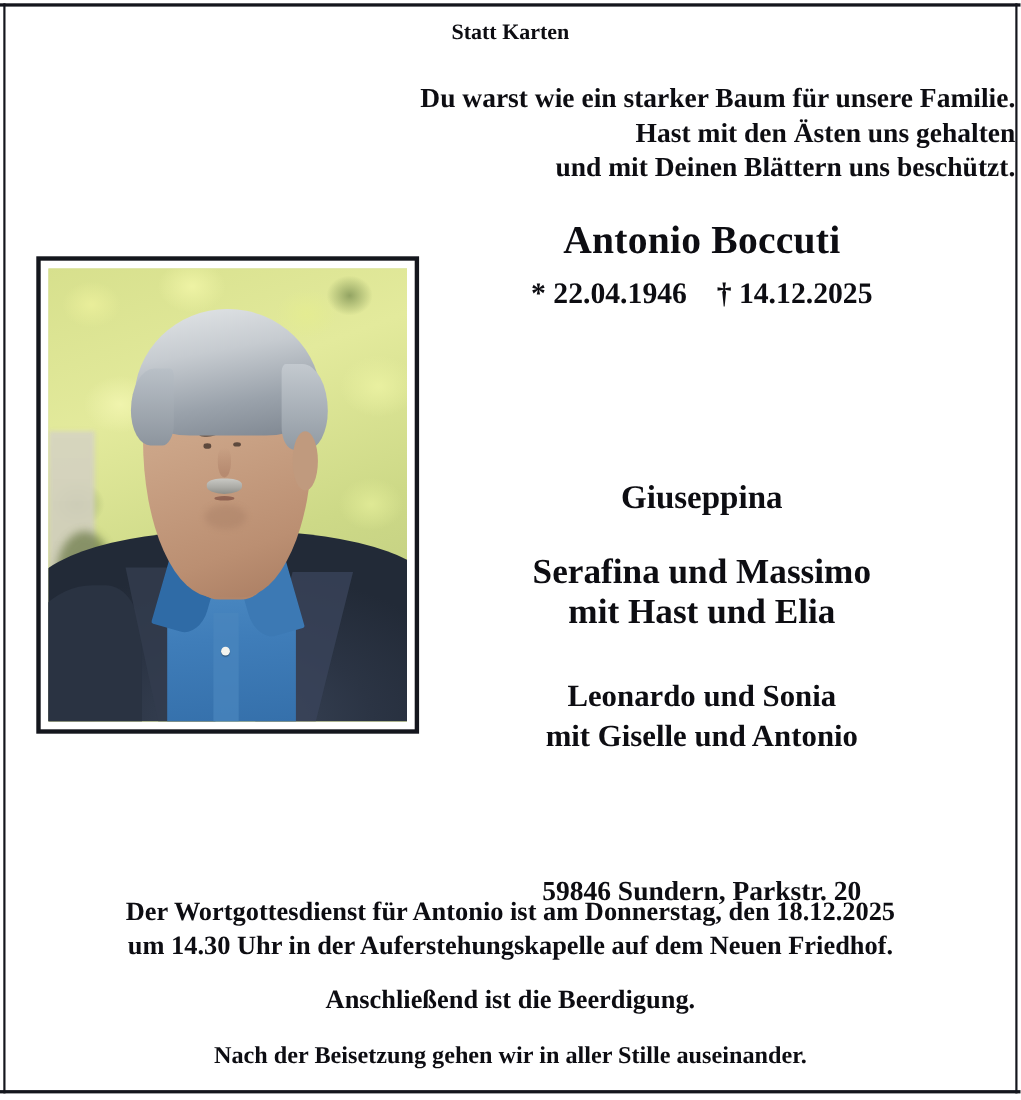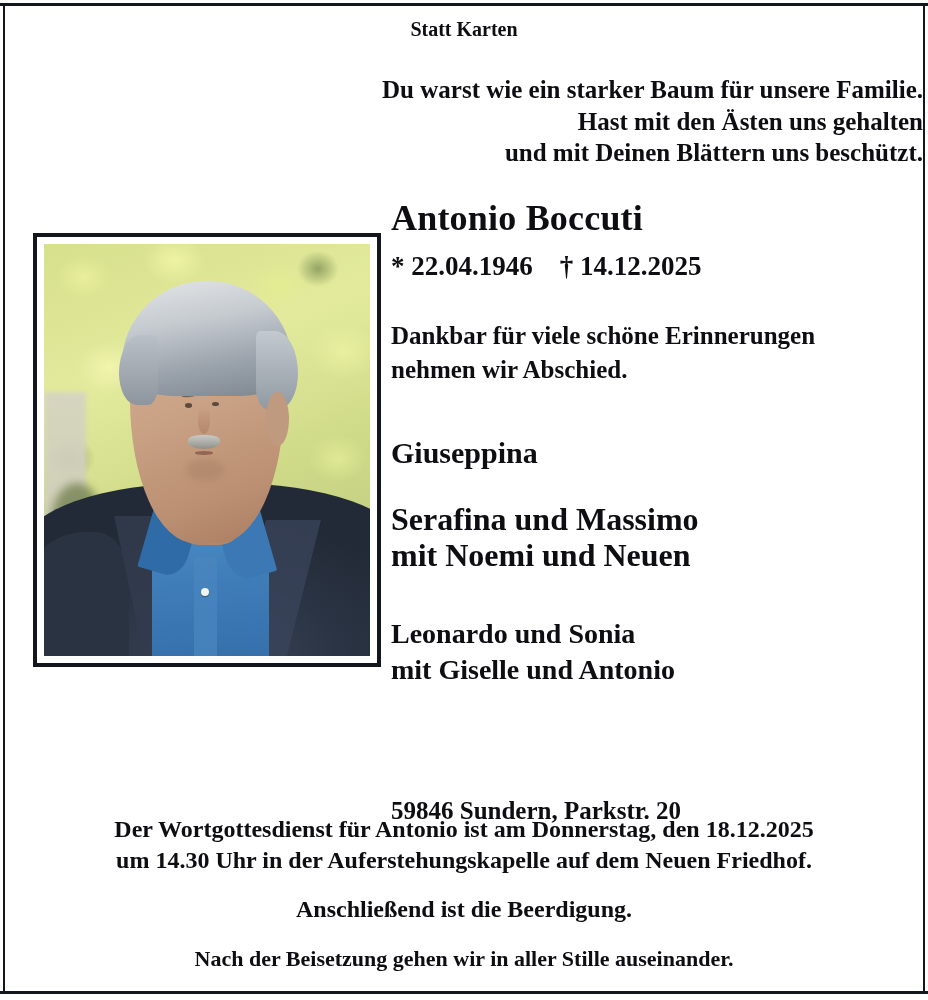--- a/index.html
+++ b/index.html
@@ -326,22 +326,23 @@
   .photo-soften {
     position: absolute;
     inset: 0;
     pointer-events: none;
     backdrop-filter: blur(0.4px);
   }
 
   
   .col-right {
     position: absolute;
-    left: 386px;
+    left: 398px;
     width: 470px;
+    text-align: center;
   }
 
   .t-name {
     top: 190px;
     font-size: 36px;
     line-height: 44px;
     letter-spacing: .2px;
   }
   .t-dates {
     top: 243px;
@@ -454,32 +455,28 @@
     <div class="col-right t-name">Antonio Boccuti</div>
 
     <div class="col-right t-dates">
       <span>*</span>
       <span>22.04.1946</span>
       &nbsp;&nbsp;
       <span>†</span>
       <span>14.12.2025</span>
     </div>
 
-    <div class="col-right t-thanks">
-      <span class="line">Dankbar für viele schöne Erinnerungen</span>
-      <span class="line">nehmen wir Abschied.</span>
-    </div>
 
     <div class="col-right t-mourner-1">
       <span class="line">Giuseppina</span>
     </div>
 
     <div class="col-right t-mourner-2">
       <span class="line">Serafina und Massimo</span>
-      <span class="line">mit Noemi und Neuen</span>
+      <span class="line">mit Hast und Elia</span>
     </div>
 
     <div class="col-right t-mourner-3">
       <span class="line">Leonardo und Sonia</span>
       <span class="line">mit Giselle und Antonio</span>
     </div>
 
     <div class="col-right t-address">59846 Sundern, Parkstr. 20</div>
 
     <div class="t-service center">

